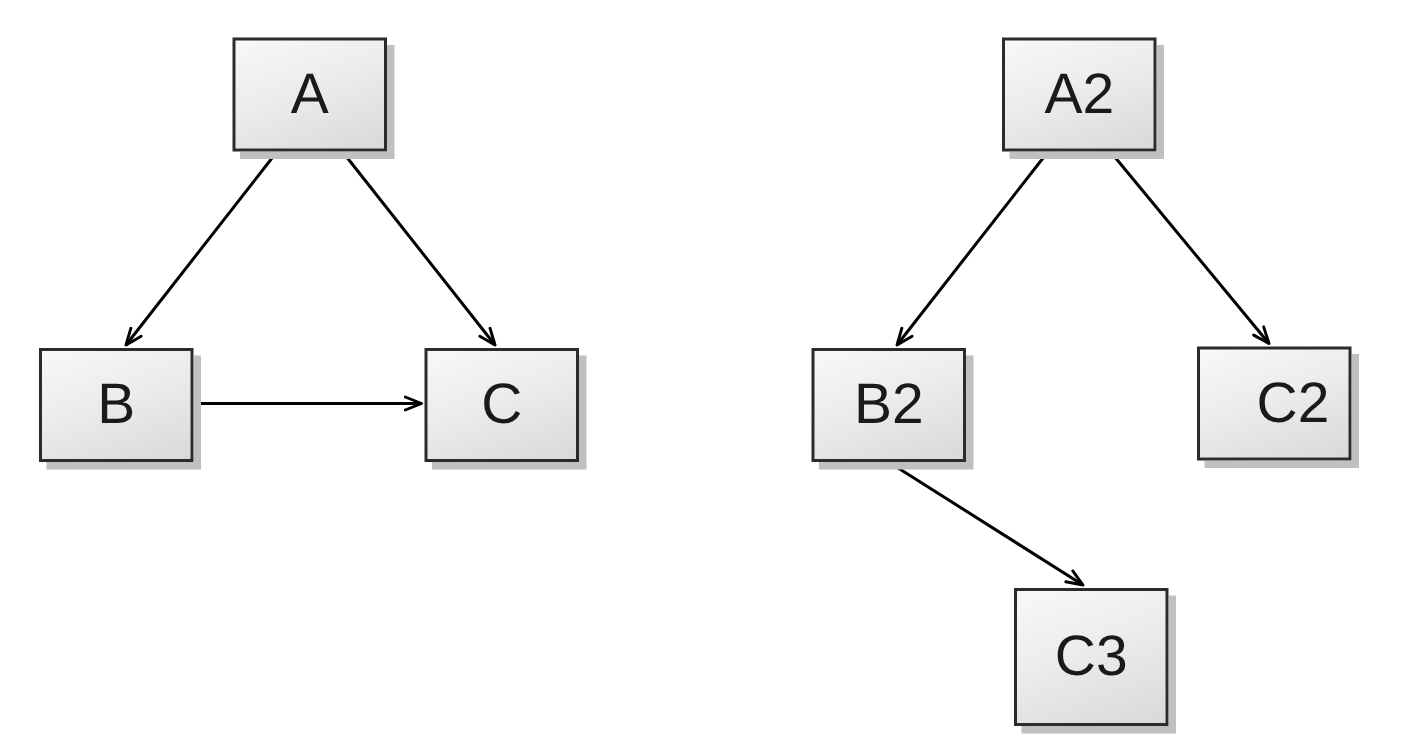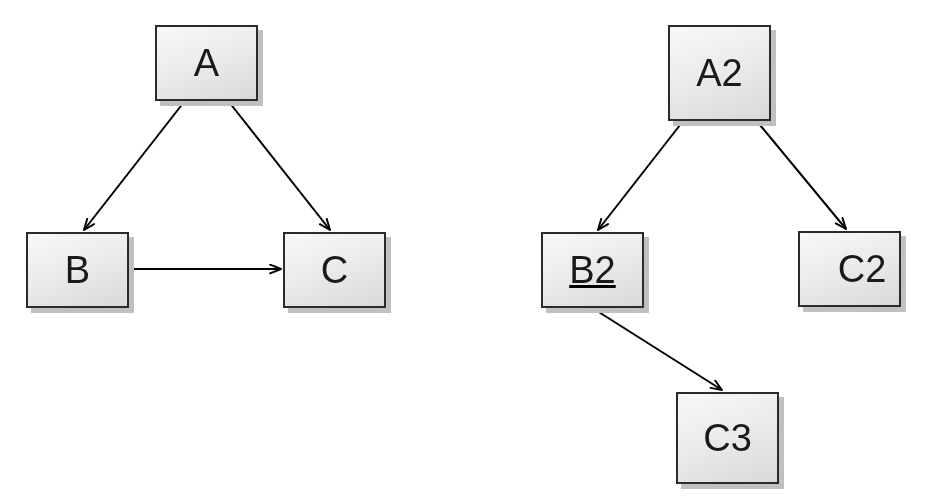--- a/index.html
+++ b/index.html
@@ -62,24 +62,24 @@
   <div id="nodes">
       <div class="node" style="left: 155px; top: 25px; width: 103px; height: 76px;">
         <span class="node-label">A</span>
       </div>
       <div class="node" style="left: 26px; top: 232px; width: 103px; height: 76px;">
         <span class="node-label">B</span>
       </div>
       <div class="node" style="left: 283px; top: 232px; width: 103px; height: 76px;">
         <span class="node-label">C</span>
       </div>
-      <div class="node" style="left: 668px; top: 25px; width: 103px; height: 96px;">
+      <div class="node" style="left: 668px; top: 25px; width: 103px; height: 76px;">
         <span class="node-label">A2</span>
       </div>
-      <div class="node" style="left: 541px; top: 232px; width: 103px; height: 76px; text-decoration: underline;">
+      <div class="node" style="left: 541px; top: 232px; width: 103px; height: 76px;">
         <span class="node-label">B2</span>
       </div>
       <div class="node" style="left: 798px; top: 231px; width: 103px; height: 76px; padding-left: 25px;">
         <span class="node-label">C2</span>
       </div>
       <div class="node" style="left: 676px; top: 392px; width: 103px; height: 92px;">
         <span class="node-label">C3</span>
       </div>
     </div>
 </div>

